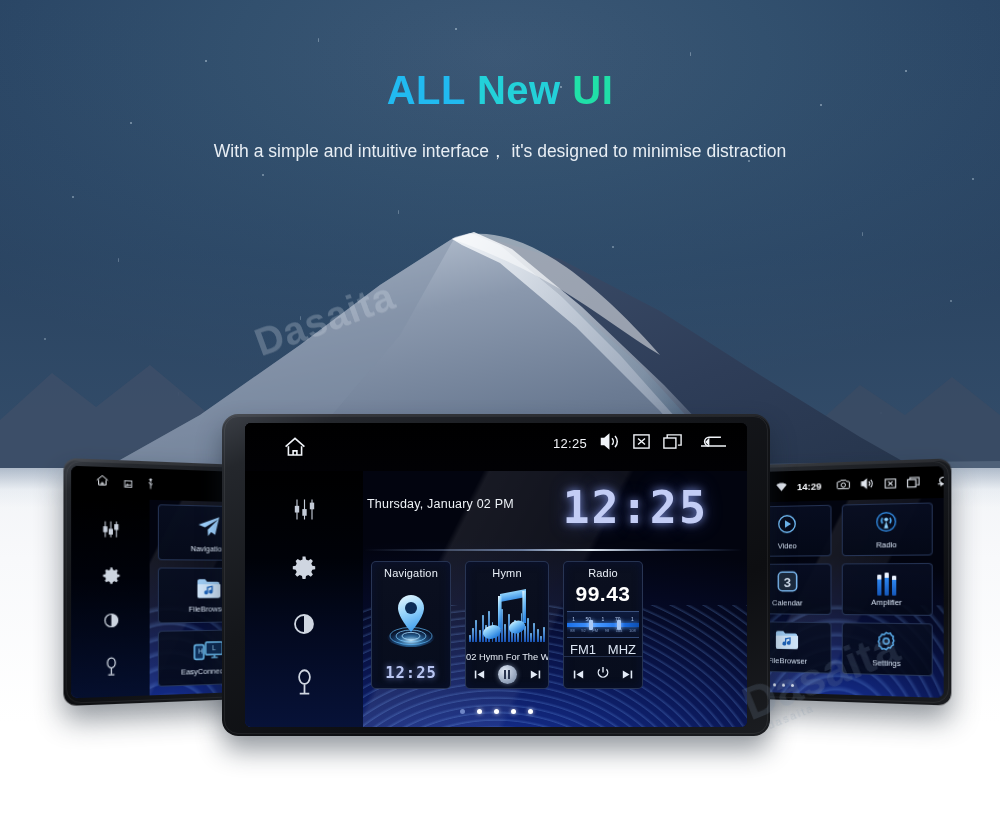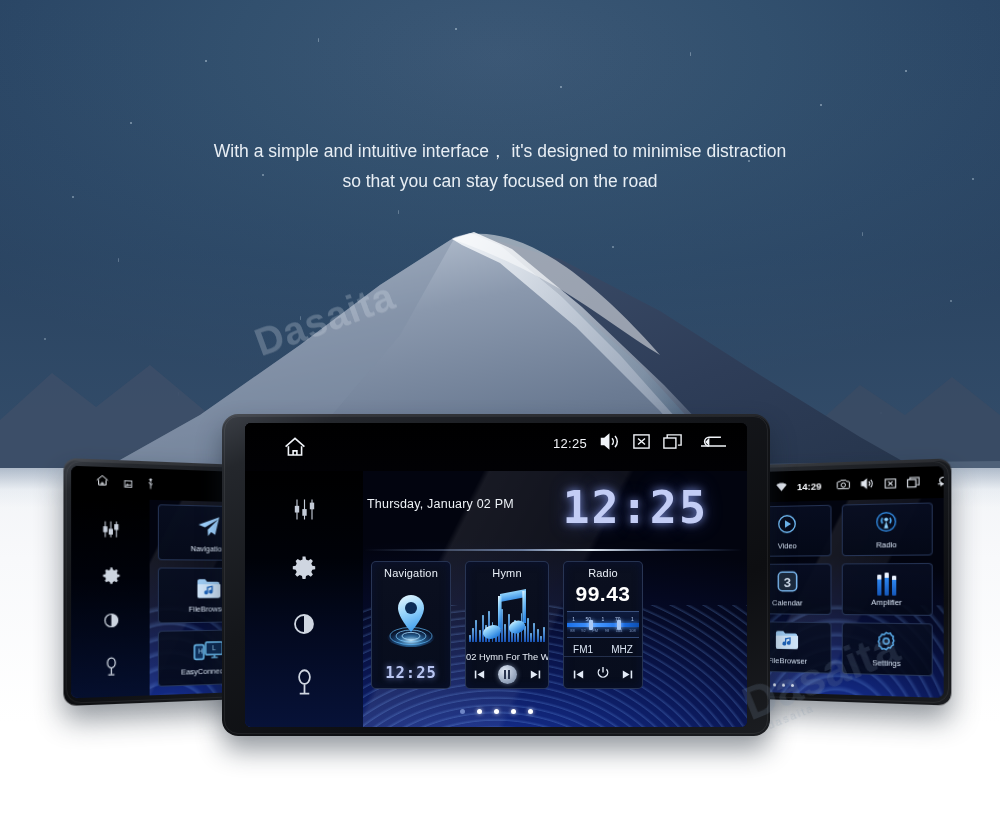--- a/index.html
+++ b/index.html
@@ -225,21 +225,21 @@
     background:linear-gradient(90deg,#1a6fe8,#4b9bff 40%,#1a6fe8 75%,#0e4fb0);
     box-shadow:0 0 5px rgba(70,150,255,.9);
   }
   .dial-mark{
     position:absolute; top:8px; width:4px; height:10px; background:#a9c8f4; border-radius:1px;
     box-shadow:0 0 4px rgba(160,200,255,.9);
   }
   .radio-band{
     position:absolute; left:0; right:0; top:80px; height:15px;
     display:flex; align-items:center; justify-content:space-around;
-    color:#dbe5f3; font-size:10px;
+    color:#dbe5f3; font-size:13px;
     border-bottom:1px solid rgba(120,150,220,.25);
   }
   .radio-ctrls{
     position:absolute; left:0; right:0; bottom:4px; display:flex; justify-content:center;
     align-items:center; gap:12px;
   }
 
   .dots{
     position:absolute; left:0; right:0; bottom:13px; z-index:5;
     display:flex; justify-content:center; align-items:center; gap:12px;
@@ -374,23 +374,27 @@
     <path d="M452,24 C480,12 520,20 566,52 C600,76 634,110 660,140 C630,122 596,96 560,74 C520,50 480,34 452,24 Z" fill="#ffffff" opacity="0.5"></path>
 
     <path d="M0,258 L1000,246 L1000,290 L0,290 Z" fill="#9fb0c4" opacity="0.22"></path>
   </svg>
 
   <div class="watermark-mtn">Dasaita</div>
 
   <div class="ground"></div>
   <div class="ground-shadow"></div>
 
+  <div class="headline">
+    <span class="w1">ALL</span>
+    <span class="w2">New</span>
+    <span class="w3">UI</span>
+  </div>
   <div class="subline">
     <div>With a simple and intuitive interface， it's designed to minimise distraction</div>
-    <div>so that you can stay focused on the road</div>
   </div>
 
   <div class="device" id="dev-left">
     <div class="bezel">
       <div class="screen">
         <div class="screen-bg"></div>
         <div class="ripples"></div>
 
         <div class="l-topbar">
           <span>

